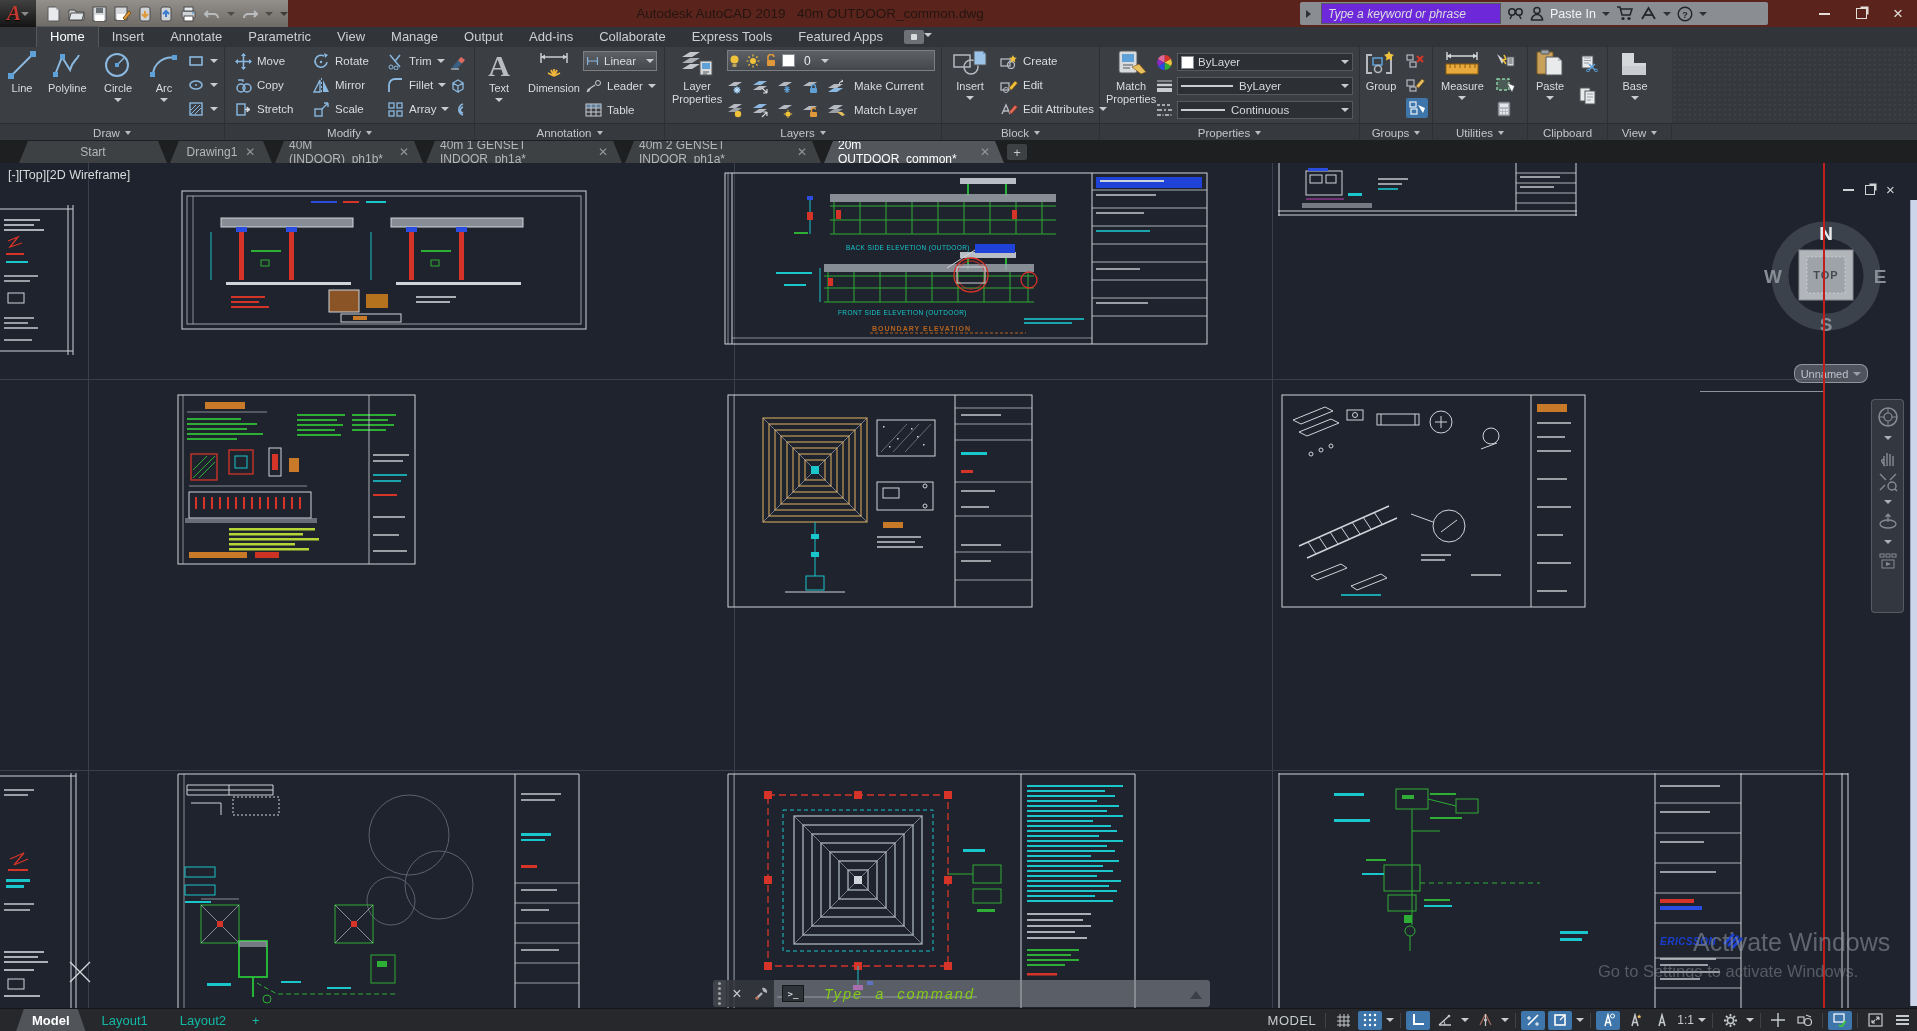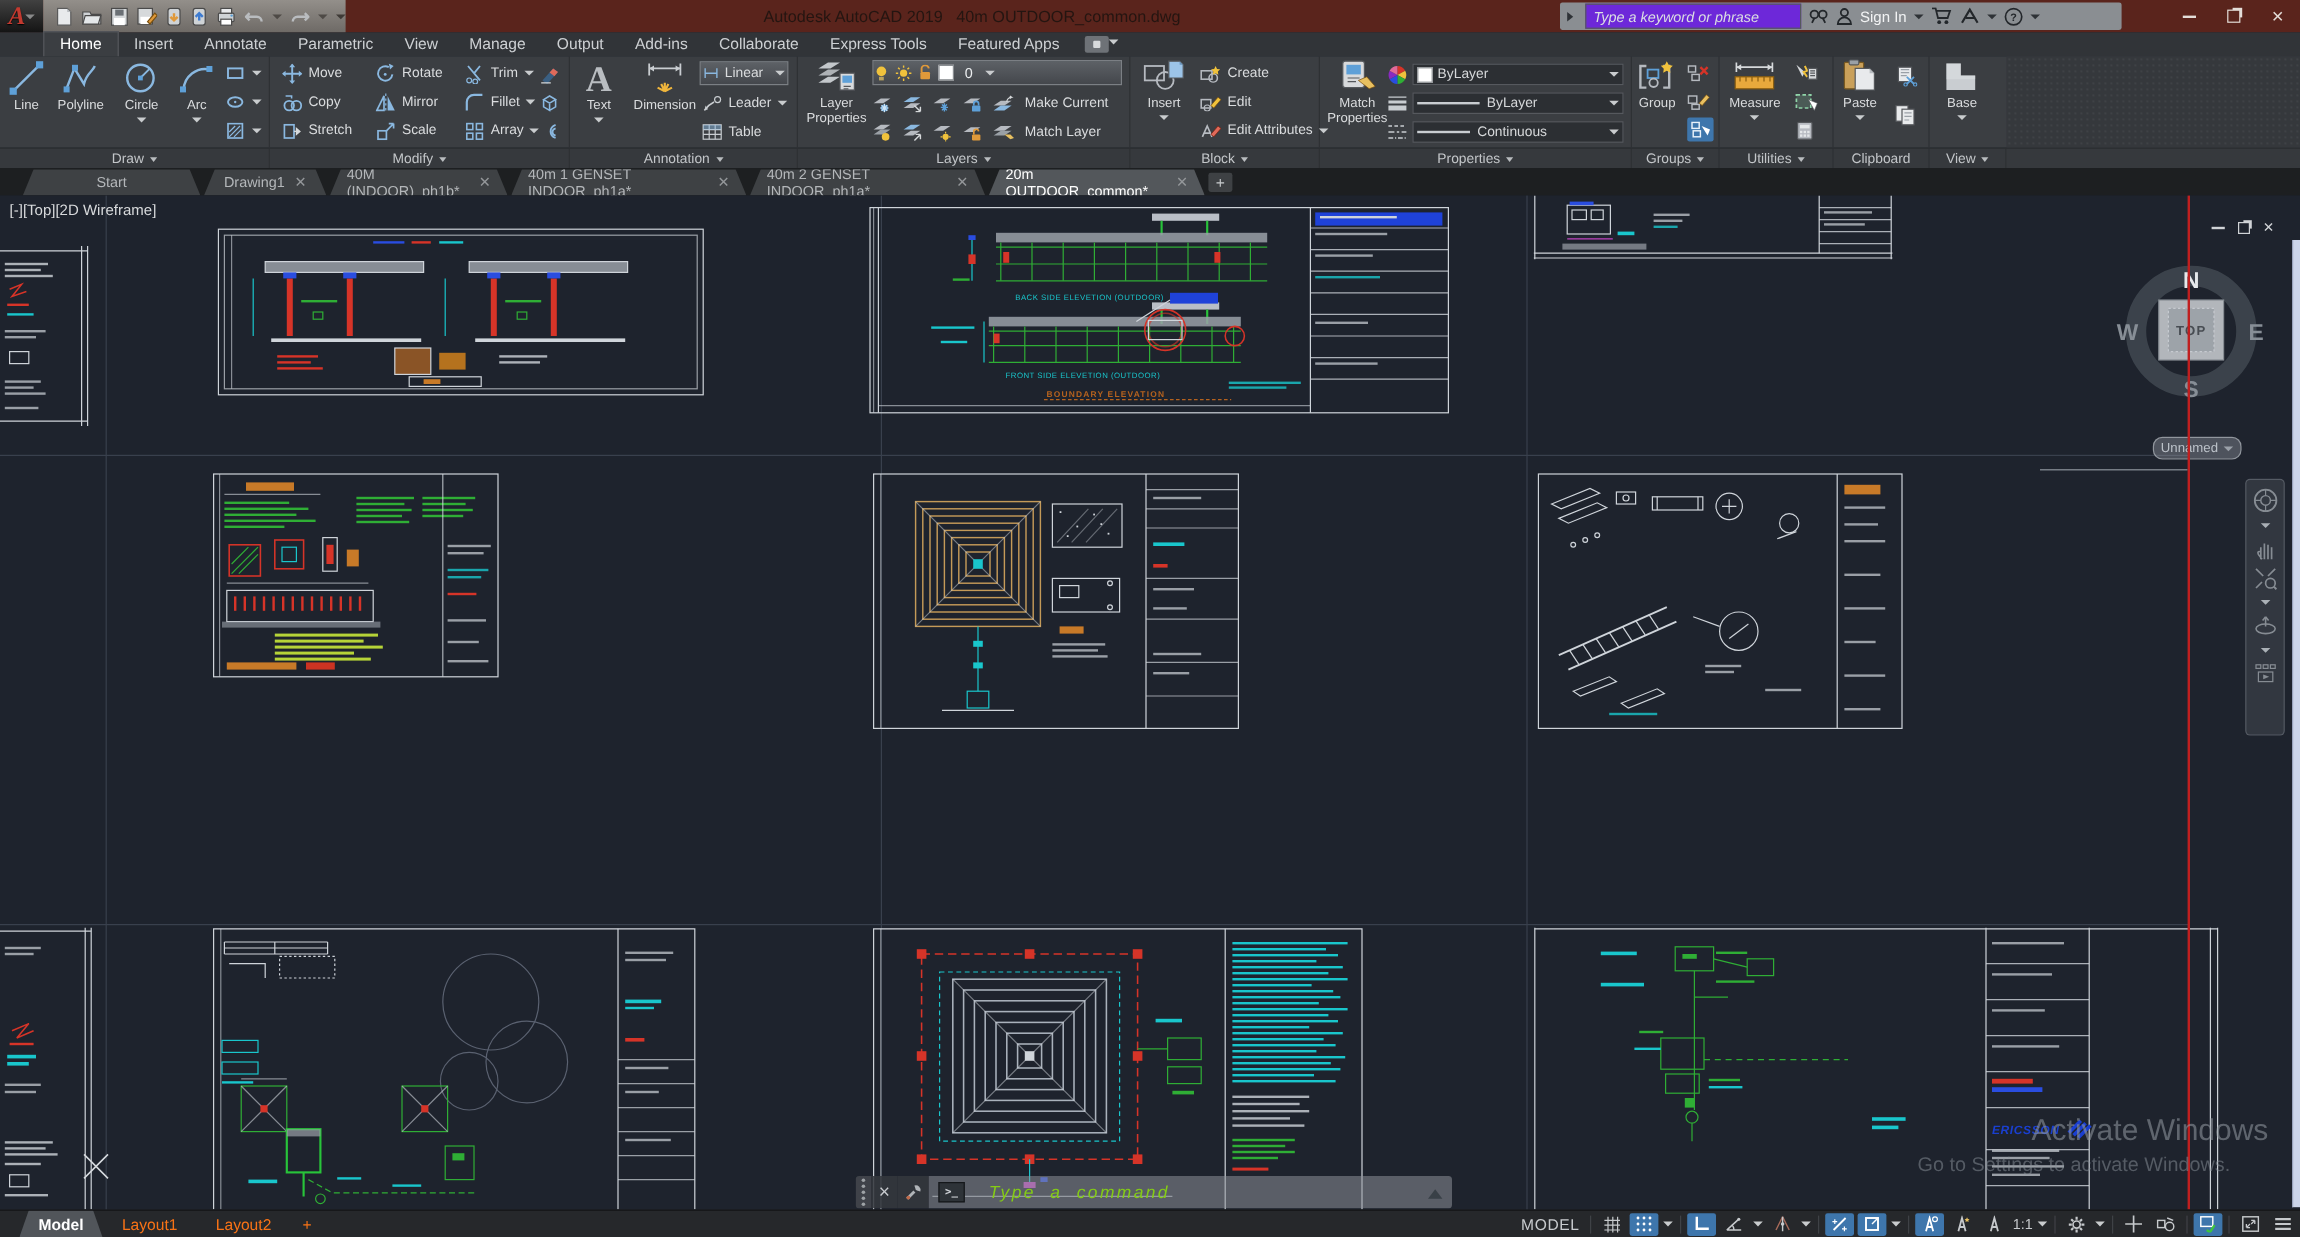--- a/index.html
+++ b/index.html
@@ -95,21 +95,21 @@
   .cmdgrip i{width:3px;height:3px;background:#9ea2a6;border-radius:50%;display:block;}
   .cmddark{width:22px;background:rgba(52,56,61,.88);display:flex;align-items:center;justify-content:center;color:#c9ccd0;}
   .cmdmain{flex:1;background:rgba(145,150,157,.52);display:flex;align-items:center;gap:6px;padding:0 8px;}
   .cmdprompt{width:20px;height:15px;background:#2e3338;border:1px solid #14171a;color:#cfd3d7;
     font:bold 9px "DejaVu Sans Mono",monospace;display:flex;align-items:center;justify-content:center;}
   .cmdtext{font:italic 14.5px "Liberation Sans",sans-serif;color:#84cc16;letter-spacing:2px;word-spacing:6px;}
   .cmdup{margin-left:auto;width:0;height:0;border:6px solid transparent;border-bottom:8px solid #394047;margin-bottom:4px;}
   
   .bottombar{left:0;top:1008px;width:1917px;height:23px;background:#26282b;border-top:1px solid #151617;
     display:flex;align-items:center;box-sizing:border-box;}
-  .ltab{height:23px;display:flex;align-items:center;padding:0 16px;font-size:13px;color:#f97316;
+  .ltab{height:23px;display:flex;align-items:center;padding:0 16px;font-size:13px;color:#14b8a6;
     clip-path:polygon(8px 0,calc(100% - 8px) 0,100% 100%,0 100%);}
   .ltab.active{background:#51555a;color:#fff;font-weight:bold;}
   .statusbar{position:absolute;right:3px;top:1009px;height:22px;display:flex;align-items:center;gap:3px;}
   .sbtn{width:24px;height:19px;border-radius:2px;display:flex;align-items:center;justify-content:center;}
   .sbtn.on{background:#3e76ac;}
   .scaret{width:10px;display:flex;justify-content:center;}
   .ssep{width:1px;height:15px;background:#3f4246;margin:0 2px;}
   .modeltxt{color:#c8cbce;font-size:13px;letter-spacing:.5px;margin-right:4px;}
   .scaletxt{color:#c6c9cc;font-size:12px;}
 </style>
@@ -176,21 +176,21 @@
       </div>
       <svg width="17" height="15" viewBox="0 0 17 15">
           <circle cx="5" cy="6" r="3.2" stroke="#23272b" stroke-width="1.5" fill="none"></circle>
           <circle cx="12" cy="6" r="3.2" stroke="#23272b" stroke-width="1.5" fill="none"></circle>
           <path d="M3,13 l2,-4 M14,13 l-2,-4" stroke="#23272b" stroke-width="1.5"></path>
         </svg>
       <svg width="14" height="15" viewBox="0 0 14 15">
           <circle cx="7" cy="4.5" r="3" stroke="#23272b" stroke-width="1.5" fill="none"></circle>
           <path d="M1.5,14 a5.5,5.5 0 0 1 11,0 z" stroke="#23272b" stroke-width="1.5" fill="none"></path>
         </svg>
-      <span class="signin">Sign In</span>
+      <span class="signin">Paste In</span>
       <span class="caret"></span>
       <svg width="18" height="15" viewBox="0 0 18 15">
           <path d="M1,1 h3 l2,8 h8 l2,-6 h-11" stroke="#23272b" stroke-width="1.5" fill="none"></path>
           <circle cx="7" cy="12.5" r="1.6" fill="#23272b"></circle>
           <circle cx="13" cy="12.5" r="1.6" fill="#23272b"></circle>
         </svg>
       <svg width="17" height="15" viewBox="0 0 17 15">
           <path d="M2,13 L8.5,2 L15,13" stroke="#23272b" stroke-width="1.8" fill="none"></path>
           <path d="M5,9 h7" stroke="#23272b" stroke-width="1.8"></path>
         </svg>

